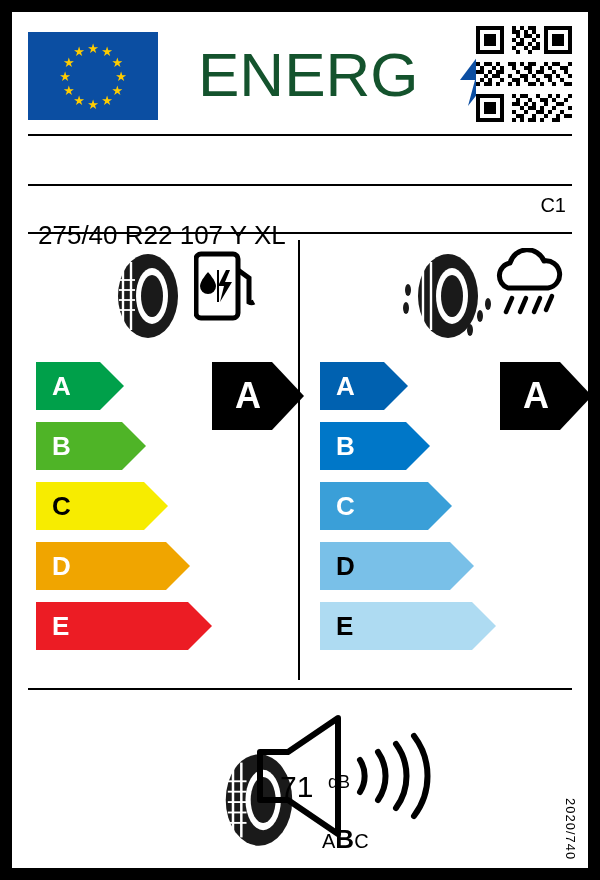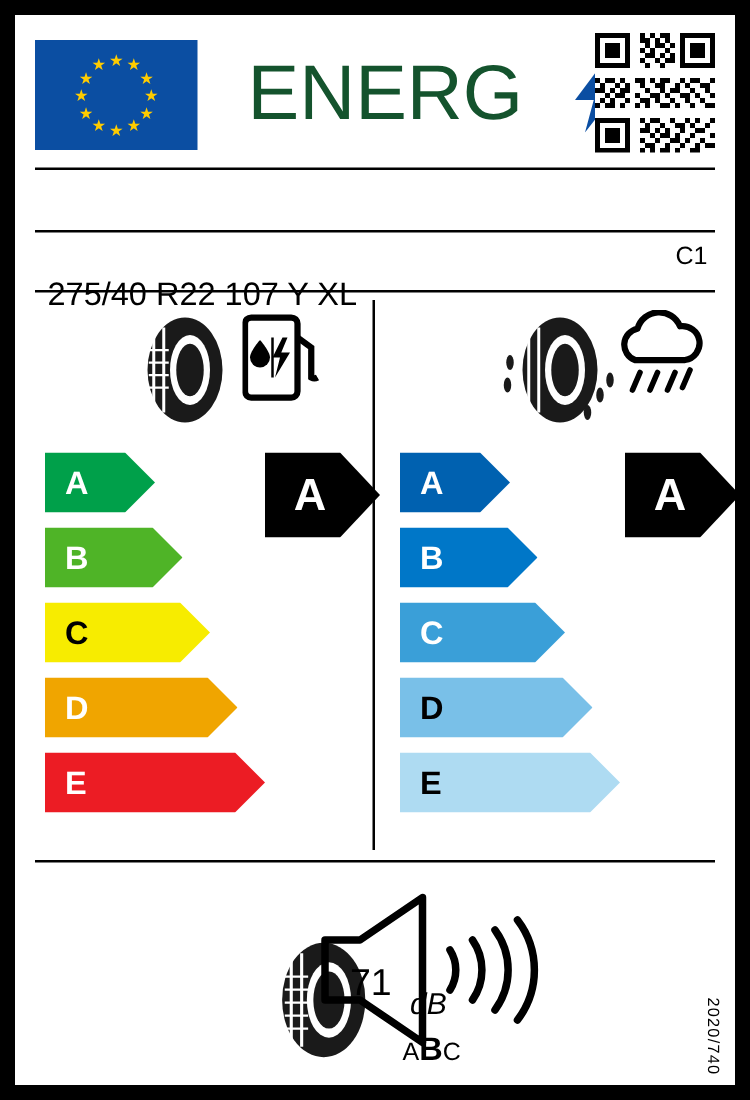--- a/index.html
+++ b/index.html
@@ -204,24 +204,23 @@
     position: absolute;
     left: 252px;
     top: 70px;
     font-size: 30px;
     font-weight: normal;
     color: #000;
   }
   .noise-db {
     position: absolute;
     left: 300px;
-    top: 90px;
-    font-size: 24px;
-    color: #000;
-    font-style: italic;
+    top: 72px;
+    font-size: 18px;
+    color: #000;
   }
   .noise-class {
     position: absolute;
     left: 294px;
     top: 124px;
     font-size: 20px;
     color: #000;
   }
   .noise-class b { font-size: 26px; }
 

